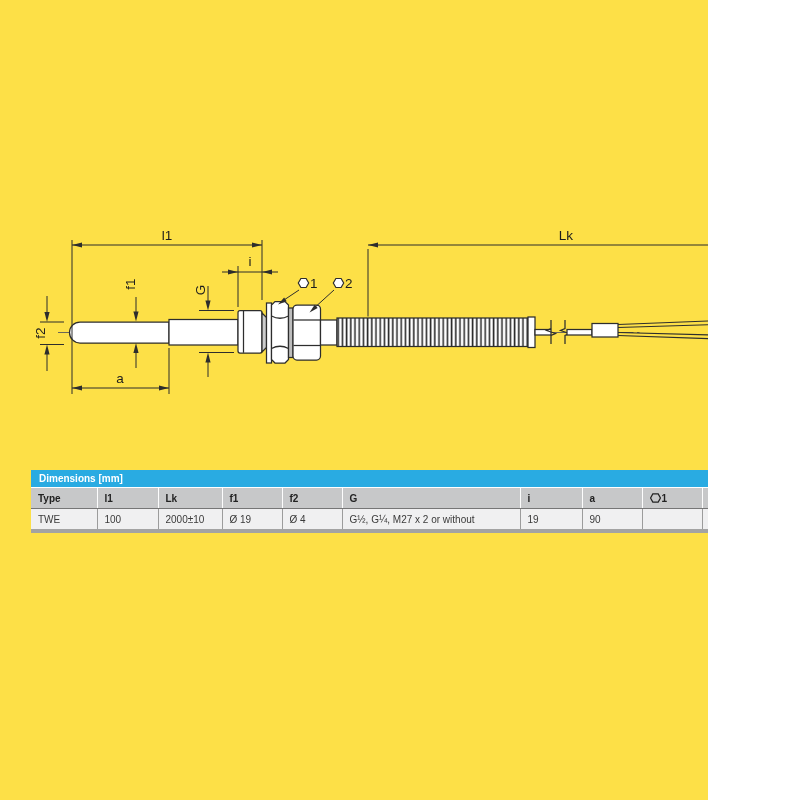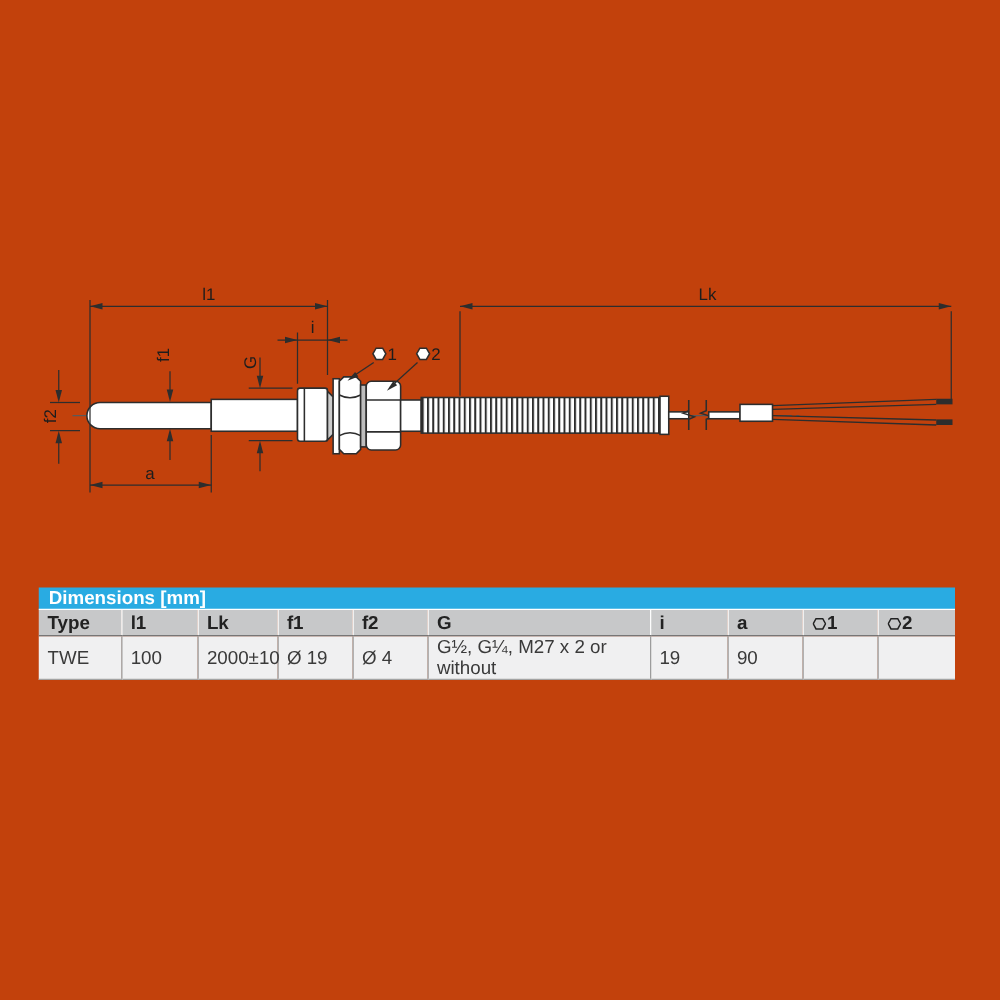--- a/index.html
+++ b/index.html
@@ -1,28 +1,28 @@
 <!DOCTYPE html>
 <html><head>
 <meta charset="utf-8">
 <style>
   html,body{margin:0;padding:0;background:#fff;}
-  .page{position:relative;width:800px;height:800px;background:#c2410c;overflow:hidden;
+  .page{position:relative;width:708px;height:800px;background:#fde047;overflow:hidden;
         font-family:"Liberation Sans", sans-serif;}
   svg text{font-family:"Liberation Sans", sans-serif;fill:#1d1d1d;font-size:13.5px;}
   .drawing{position:absolute;left:0;top:0;}
-  .tbl-wrap{position:absolute;left:31px;top:470px;width:733px;font-size:15px;color:#3a3a3a;}
+  .tbl-wrap{position:absolute;left:31px;top:470px;width:733px;font-size:10px;color:#3a3a3a;}
   .tbl-title{height:17px;line-height:17px;padding-left:8px;color:#fff;font-weight:bold;
              border-bottom:1px solid #fff;}
   table.dims{width:733px;border-collapse:collapse;table-layout:fixed;}
   table.dims th{height:20px;text-align:left;font-weight:bold;color:#222;
                 padding:0 0 0 7px;border-left:1px solid #fdfdfd;border-bottom:1px solid #767676;}
   table.dims th:first-child{border-left:none;}
   table.dims td{height:20px;padding:0 0 0 7px;border-left:1px solid #9c9c9c;
-                border-bottom:1px solid #a3a3a3;margin-top:12px;}
+                border-bottom:4px solid #a3a3a3;margin-top:12px;}
   table.dims td:first-child{border-left:none;}
   .hex-ico{vertical-align:-1px;margin-right:1px;}
 </style>
 </head>
 <body>
 
 <div class="page">
 
   <svg class="drawing" width="800" height="430" viewBox="0 0 800 430">
     <defs>

